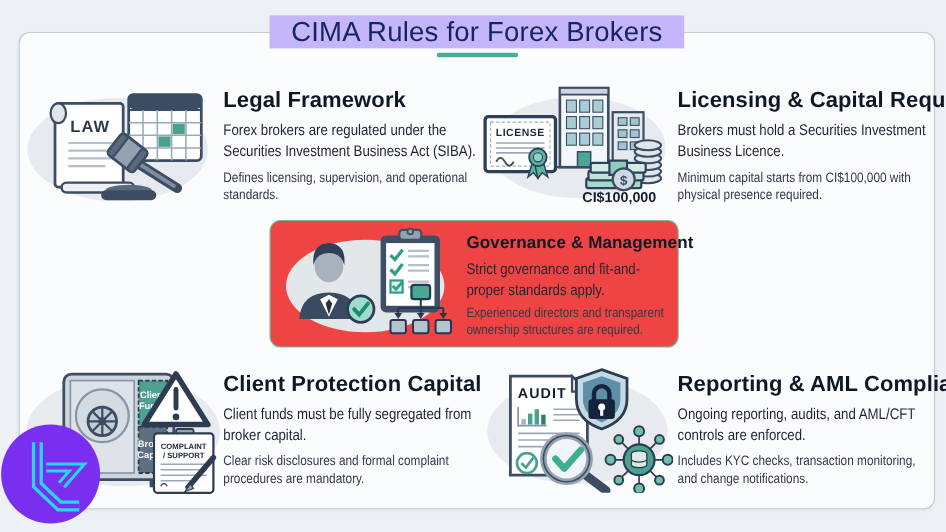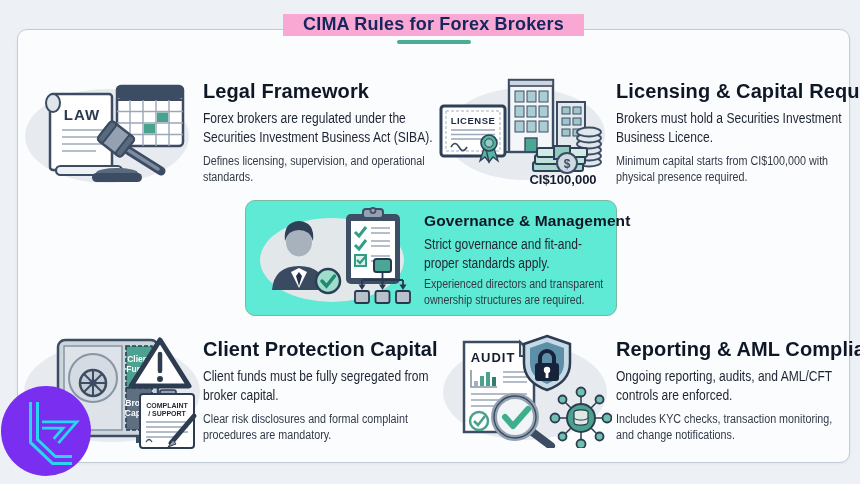--- a/index.html
+++ b/index.html
@@ -11,38 +11,38 @@
   }
   .card{
     position:absolute;left:17px;top:29px;width:831px;height:432px;
     background:#fbfcfe;border:1.5px solid #c3cbd5;border-radius:10px;
     box-shadow:0 1px 3px rgba(40,60,90,.06);
   }
   .titlewrap{
     position:absolute;left:17px;top:14px;width:833px;text-align:center;z-index:5;
   }
   .title{
-    display:inline-block;background:#f9a8d4;padding:0 20px;
-    font-size:18px;font-weight:bold;color:#16265c;letter-spacing:.2px;line-height:1.2;
+    display:inline-block;background:#c4b5fd;padding:0 20px;
+    font-size:25px;font-weight:normal;color:#16265c;letter-spacing:.2px;line-height:1.2;
   }
   .underline{
     width:74px;height:4px;background:#4aac92;border-radius:2px;margin:4px auto 0;
   }
   .sec{position:absolute;z-index:3;}
   .sec-title{
     font-size:20px;font-weight:bold;color:#0e1726;white-space:nowrap;
     margin-bottom:6px;letter-spacing:.1px;
   }
   .squeeze{transform:scaleX(0.86);transform-origin:0 0;}
   .sec-body{font-size:14px;color:#1d2431;line-height:1.33;margin-bottom:7px;}
   .sec-note{font-size:12.5px;color:#323a48;line-height:1.3;}
   .illus{position:absolute;z-index:2;}
   .govbox{
     position:absolute;left:245px;top:200px;width:370px;height:114px;
-    background:#5eead4;border:1.5px solid #79b99e;border-radius:10px;z-index:3;
+    background:#ef4444;border:1.5px solid #79b99e;border-radius:10px;z-index:3;
   }
   .gov-text{position:absolute;left:178px;top:11px;}
   .gov-text .sec-title{font-size:15.5px;margin-bottom:5px;}
   .gov-text .sec-body{font-size:14px;margin-bottom:5px;}
   .gov-text .sec-note{font-size:12.3px;}
   .logo{position:absolute;left:0;top:385px;width:92px;height:92px;z-index:6;}
 </style>
 </head>
 <body>
 

